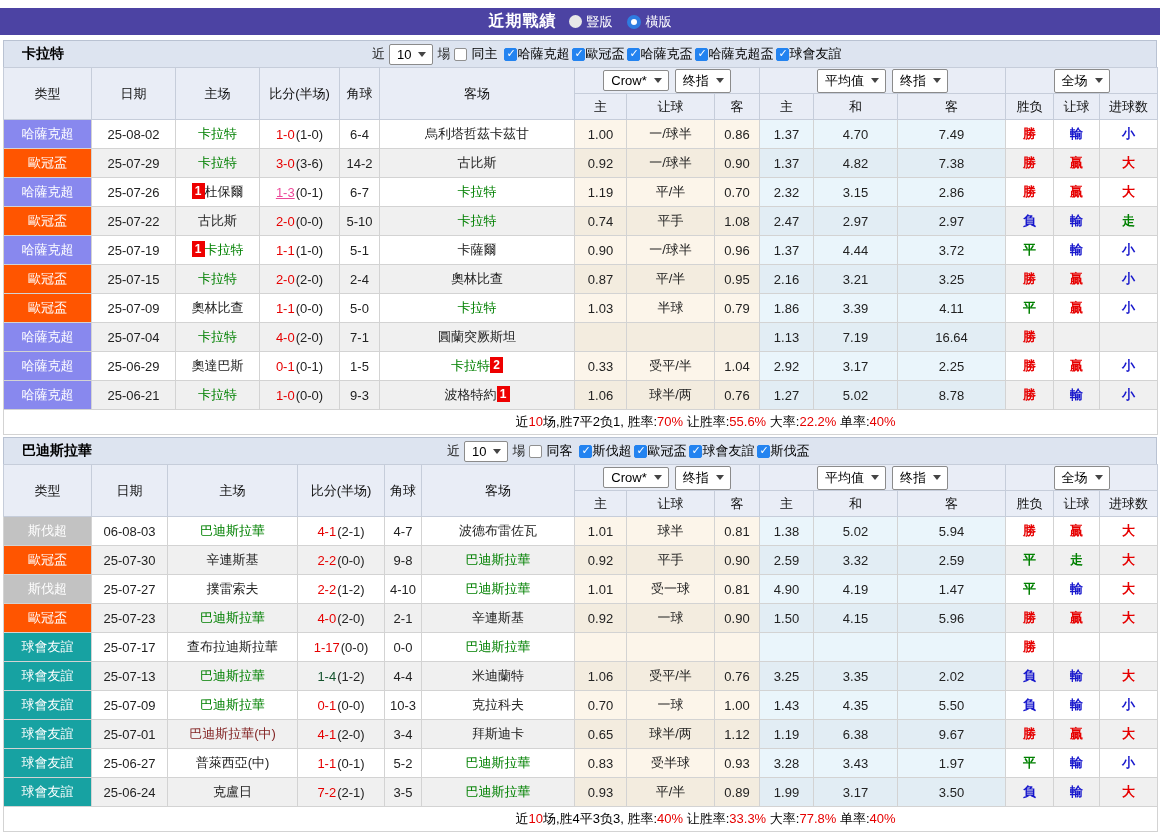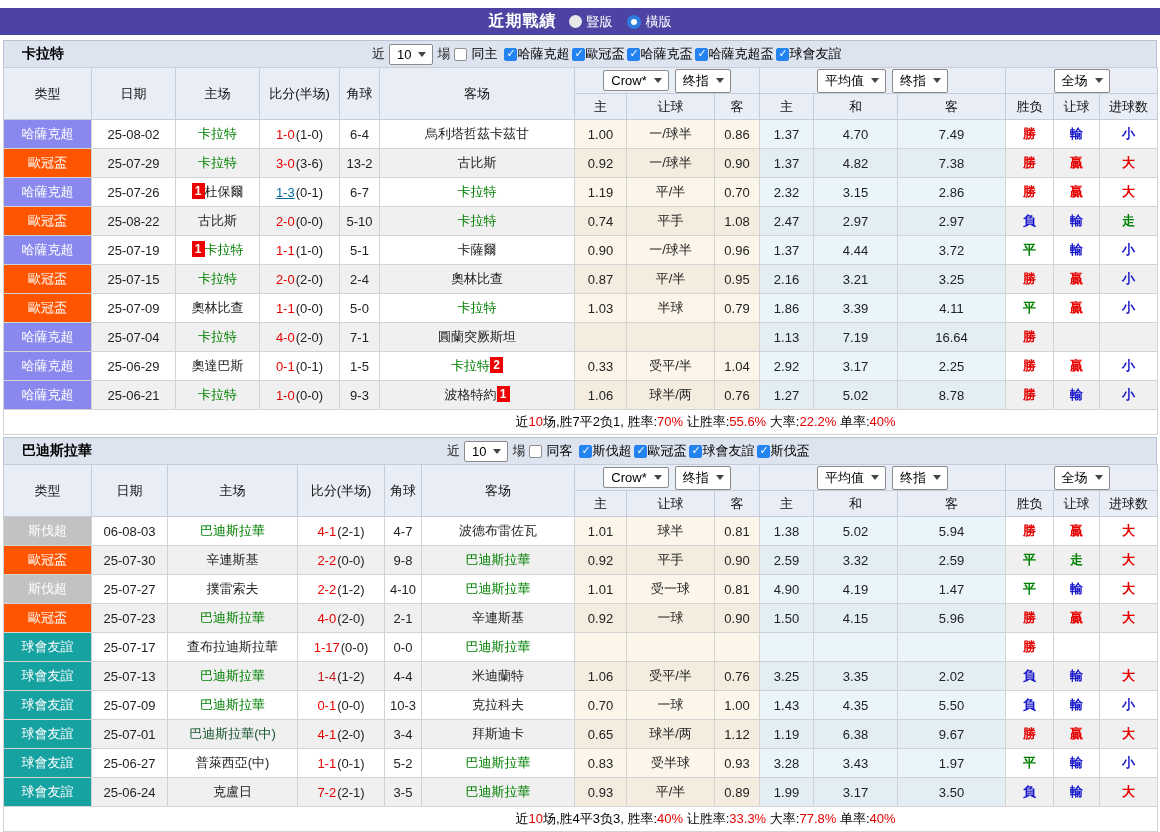--- a/index.html
+++ b/index.html
@@ -183,52 +183,52 @@
           <td class="c-avg">7.49</td>
           <td class="c-res" style="color: rgb(230, 0, 0);">勝</td>
           <td class="c-res" style="color: rgb(21, 21, 204);">輸</td>
           <td class="c-res" style="color: rgb(21, 21, 204);">小</td>
         </tr>
         <tr>
           <td class="c-type" style="background: rgb(255, 85, 0);">歐冠盃</td>
           <td class="c-date">25-07-29</td>
           <td class="c-home"><span style="color: rgb(0, 128, 0);">卡拉特</span></td>
           <td class="c-score"><span class="ft" style="color: rgb(230, 0, 0);">3-0</span><span class="ht">(3-6)</span></td>
-          <td class="c-corner">13-2</td>
+          <td class="c-corner">14-2</td>
           <td class="c-away"><span>古比斯</span></td>
           <td class="c-crow">0.92</td>
           <td class="c-crow">一/球半</td>
           <td class="c-crow">0.90</td>
           <td class="c-avg">1.37</td>
           <td class="c-avg">4.82</td>
           <td class="c-avg">7.38</td>
           <td class="c-res" style="color: rgb(230, 0, 0);">勝</td>
           <td class="c-res" style="color: rgb(230, 0, 0);">贏</td>
           <td class="c-res" style="color: rgb(230, 0, 0);">大</td>
         </tr>
         <tr>
           <td class="c-type" style="background: rgb(136, 136, 238);">哈薩克超</td>
           <td class="c-date">25-07-26</td>
           <td class="c-home"><span class="badge" style="background: rgb(238, 0, 0);">1</span><span>杜保爾</span></td>
-          <td class="c-score"><span class="ft" style="color: #0369a1; text-decoration: underline;">1-3</span><span class="ht">(0-1)</span></td>
+          <td class="c-score"><span class="ft" style="color: #ec4899; text-decoration: underline;">1-3</span><span class="ht">(0-1)</span></td>
           <td class="c-corner">6-7</td>
           <td class="c-away"><span style="color: rgb(0, 128, 0);">卡拉特</span></td>
           <td class="c-crow">1.19</td>
           <td class="c-crow">平/半</td>
           <td class="c-crow">0.70</td>
           <td class="c-avg">2.32</td>
           <td class="c-avg">3.15</td>
           <td class="c-avg">2.86</td>
           <td class="c-res" style="color: rgb(230, 0, 0);">勝</td>
           <td class="c-res" style="color: rgb(230, 0, 0);">贏</td>
           <td class="c-res" style="color: rgb(230, 0, 0);">大</td>
         </tr>
         <tr>
           <td class="c-type" style="background: rgb(255, 85, 0);">歐冠盃</td>
-          <td class="c-date">25-08-22</td>
+          <td class="c-date">25-07-22</td>
           <td class="c-home"><span>古比斯</span></td>
           <td class="c-score"><span class="ft" style="color: rgb(230, 0, 0);">2-0</span><span class="ht">(0-0)</span></td>
           <td class="c-corner">5-10</td>
           <td class="c-away"><span style="color: rgb(0, 128, 0);">卡拉特</span></td>
           <td class="c-crow">0.74</td>
           <td class="c-crow">平手</td>
           <td class="c-crow">1.08</td>
           <td class="c-avg">2.47</td>
           <td class="c-avg">2.97</td>
           <td class="c-avg">2.97</td>
@@ -519,21 +519,21 @@
           <td class="c-avg"></td>
           <td class="c-avg"></td>
           <td class="c-res" style="color: rgb(230, 0, 0);">勝</td>
           <td class="c-res"></td>
           <td class="c-res"></td>
         </tr>
         <tr>
           <td class="c-type" style="background: rgb(23, 162, 162);">球會友誼</td>
           <td class="c-date">25-07-13</td>
           <td class="c-home"><span style="color: rgb(0, 128, 0);">巴迪斯拉華</span></td>
-          <td class="c-score"><span class="ft" style="color: #b91c1c;">1-4</span><span class="ht">(1-2)</span></td>
+          <td class="c-score"><span class="ft" style="color: #14532d;">1-4</span><span class="ht">(1-2)</span></td>
           <td class="c-corner">4-4</td>
           <td class="c-away"><span>米迪蘭特</span></td>
           <td class="c-crow">1.06</td>
           <td class="c-crow">受平/半</td>
           <td class="c-crow">0.76</td>
           <td class="c-avg">3.25</td>
           <td class="c-avg">3.35</td>
           <td class="c-avg">2.02</td>
           <td class="c-res" style="color: rgb(21, 21, 204);">負</td>
           <td class="c-res" style="color: rgb(21, 21, 204);">輸</td>
@@ -552,21 +552,21 @@
           <td class="c-avg">1.43</td>
           <td class="c-avg">4.35</td>
           <td class="c-avg">5.50</td>
           <td class="c-res" style="color: rgb(21, 21, 204);">負</td>
           <td class="c-res" style="color: rgb(21, 21, 204);">輸</td>
           <td class="c-res" style="color: rgb(21, 21, 204);">小</td>
         </tr>
         <tr>
           <td class="c-type" style="background: rgb(23, 162, 162);">球會友誼</td>
           <td class="c-date">25-07-01</td>
-          <td class="c-home"><span style="color: #14532d;">巴迪斯拉華(中)</span></td>
+          <td class="c-home"><span style="color: #7f1d1d;">巴迪斯拉華(中)</span></td>
           <td class="c-score"><span class="ft" style="color: rgb(230, 0, 0);">4-1</span><span class="ht">(2-0)</span></td>
           <td class="c-corner">3-4</td>
           <td class="c-away"><span>拜斯迪卡</span></td>
           <td class="c-crow">0.65</td>
           <td class="c-crow">球半/两</td>
           <td class="c-crow">1.12</td>
           <td class="c-avg">1.19</td>
           <td class="c-avg">6.38</td>
           <td class="c-avg">9.67</td>
           <td class="c-res" style="color: rgb(230, 0, 0);">勝</td>

